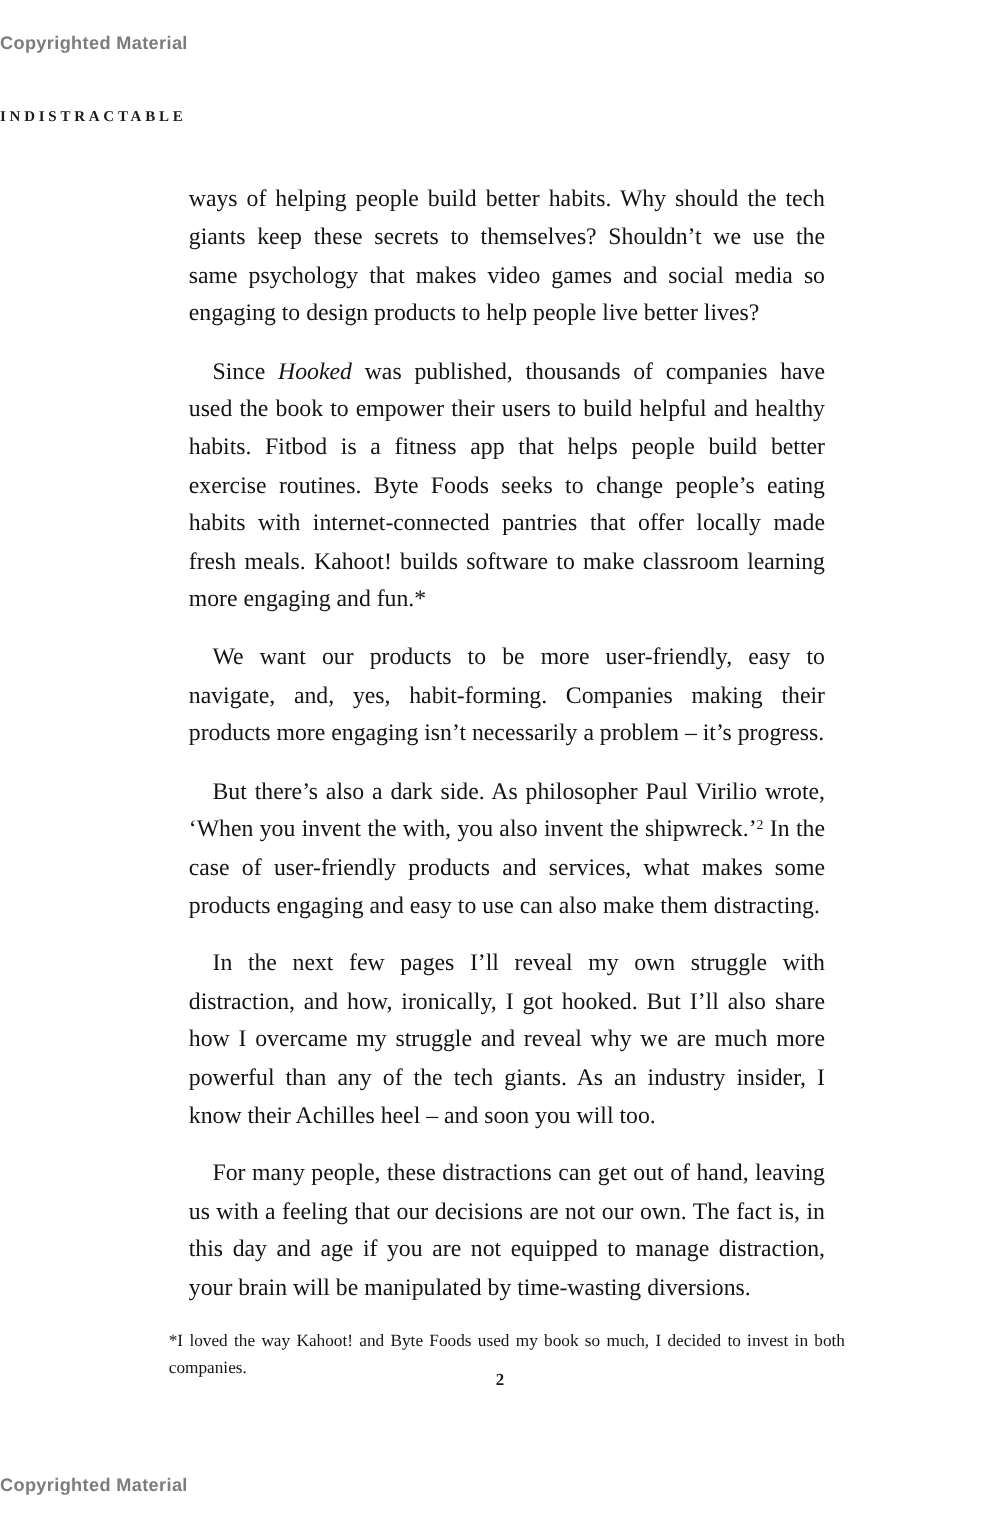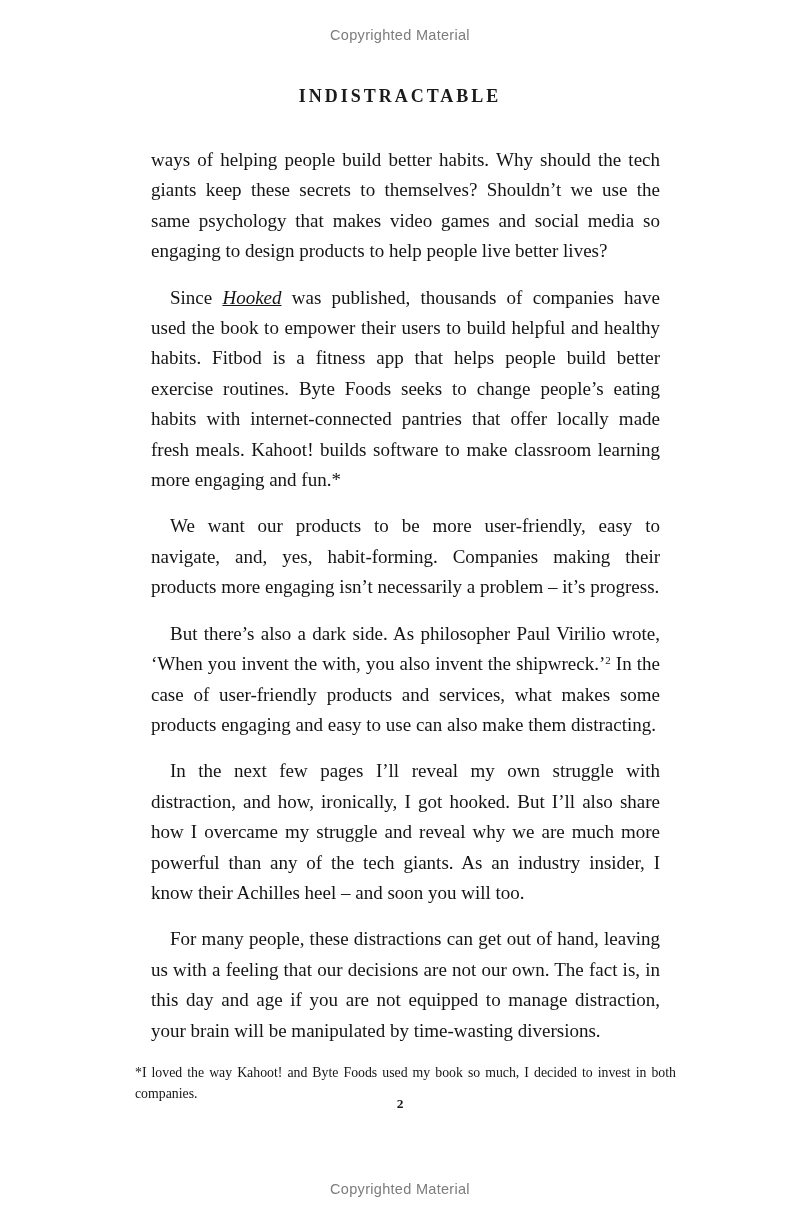--- a/index.html
+++ b/index.html
@@ -11,57 +11,55 @@
     position: relative;
     width: 800px;
     height: 1225px;
     background: #ffffff;
     overflow: hidden;
   }
   .copyright-banner {
     position: absolute;
     left: 0;
     width: 100%;
-    text-align: center;
     font-family: "Liberation Sans", sans-serif;
-    font-weight: normal;
+    font-weight: bold;
     font-size: 14.5px;
     letter-spacing: 0.3px;
     color: #7c7c7c;
   }
   .copyright-banner.top { top: 27px; }
   .copyright-banner.bottom { top: 1181px; }
   .running-header {
     position: absolute;
     top: 86px;
     left: 0;
     width: 100%;
-    text-align: center;
     font-family: "Liberation Serif", "DejaVu Serif", serif;
     font-weight: bold;
-    font-size: 18px;
+    font-size: 12px;
     letter-spacing: 3px;
     color: #1b1b1b;
   }
   .text-block {
     position: absolute;
     left: 135px;
     top: 129px;
     width: 541px;
   }
   .para {
     margin: 16px;
     font-family: "Liberation Serif", "DejaVu Serif", serif;
     font-size: 19px;
     line-height: 30.4px;
     text-align: justify;
     color: #141414;
   }
   .para.indent { text-indent: 19px; }
-  .para em { font-style: italic; text-decoration: underline; }
+  .para em { font-style: italic; }
   .note-ref {
     font-size: 11px;
     line-height: 0;
     vertical-align: 6px;
   }
   .footnote {
     position: absolute;
     left: 135px;
     top: 1062px;
     width: 541px;

